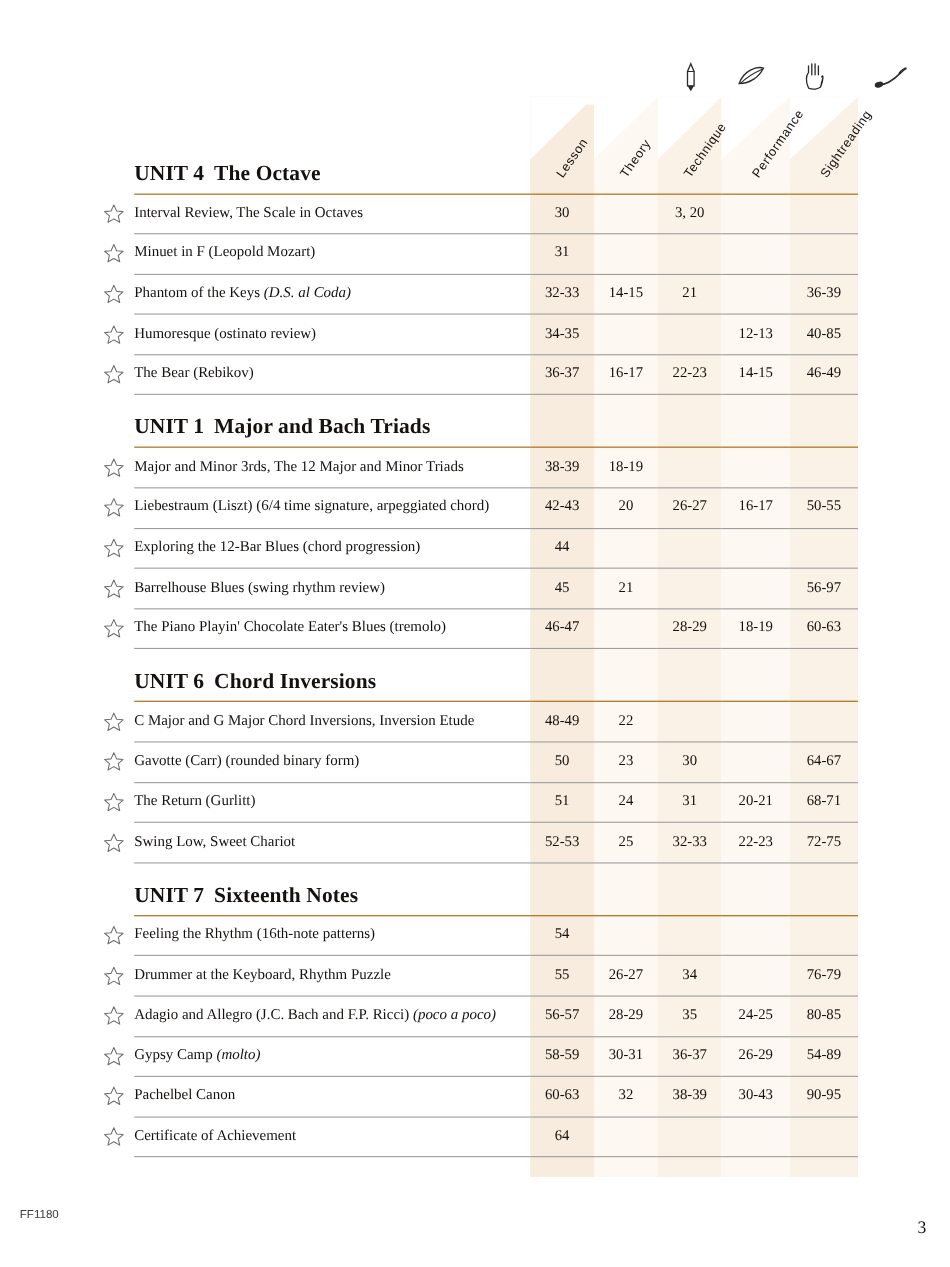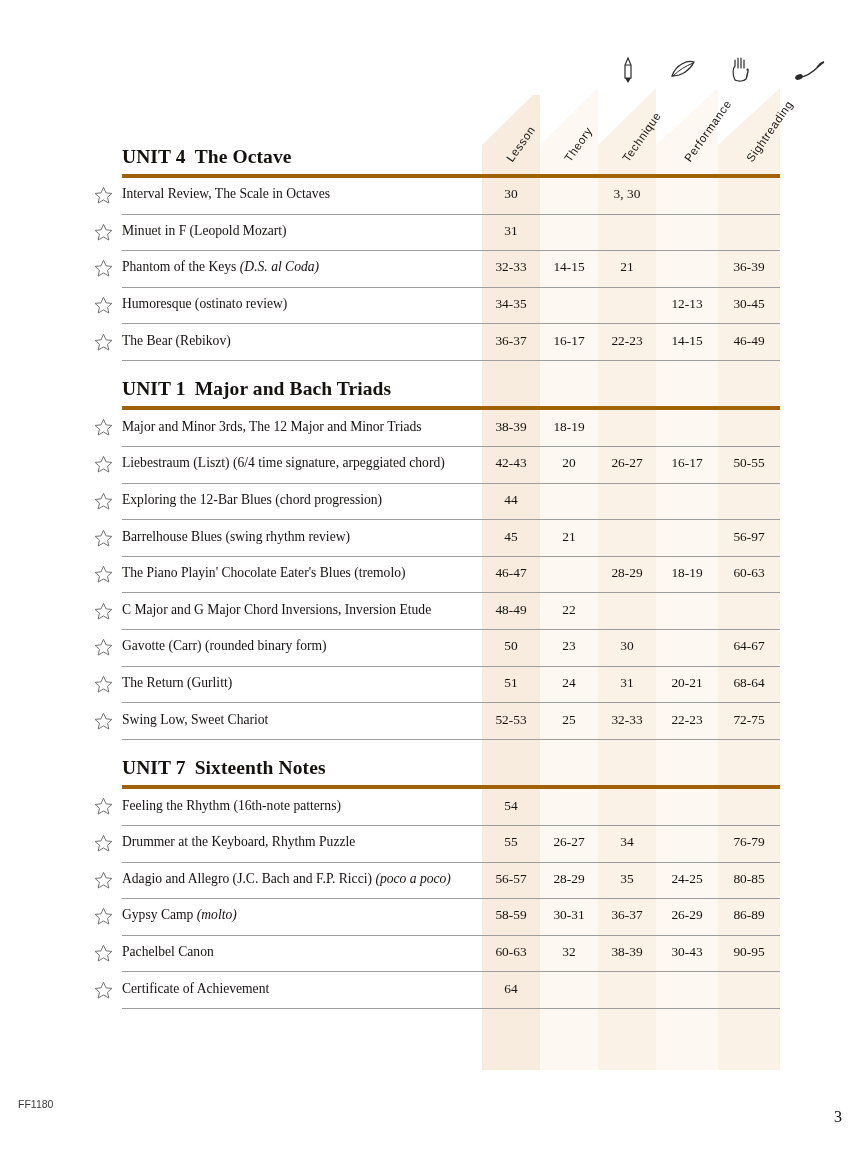--- a/index.html
+++ b/index.html
@@ -91,21 +91,21 @@
     text-align: center;
     border-bottom: 1px solid #9d9d9d;
     font-size: 13.4px;
     color: #14110e;
   }
   td.num.wide { width: 62px; }
   td.num .txt { display: block; padding-bottom: 3px; }
 
   tr.unit td.title,
   tr.unit td.num {
-    border-bottom: 4px solid #a16207;
+    border-bottom: 1px solid #a16207;
   }
   tr.unit td.title {
     font-family: "Liberation Serif", serif;
     font-size: 19.5px;
     font-weight: bold;
     letter-spacing: 0.1px;
     vertical-align: bottom;
   }
   tr.unit td.title .txt { padding-bottom: 6px; }
   tr.unit td.star { border-bottom: none; }
@@ -229,21 +229,21 @@
           <td class="title">
             <span class="txt"><span>Interval Review, The Scale in Octaves</span><span class="ital"></span></span>
           </td>
           <td class="num">
             <span class="txt">30</span>
           </td>
           <td class="num">
             <span class="txt"></span>
           </td>
           <td class="num">
-            <span class="txt">3, 30</span>
+            <span class="txt">3, 20</span>
           </td>
           <td class="num wide">
             <span class="txt"></span>
           </td>
           <td class="num wide">
             <span class="txt"></span>
           </td>
         </tr>
         <tr class="entry">
           <td class="star"><span class="star-ico"><svg width="21" height="21" viewBox="0 0 24 24">
@@ -304,21 +304,21 @@
           <td class="num">
             <span class="txt"></span>
           </td>
           <td class="num">
             <span class="txt"></span>
           </td>
           <td class="num wide">
             <span class="txt">12-13</span>
           </td>
           <td class="num wide">
-            <span class="txt">30-45</span>
+            <span class="txt">40-85</span>
           </td>
         </tr>
         <tr class="entry">
           <td class="star"><span class="star-ico"><svg width="21" height="21" viewBox="0 0 24 24">
                 <path d="M12 2.6 L14.9 9.0 L21.6 9.6 L16.6 14.0 L18.1 20.6 L12 17.1 L5.9 20.6 L7.4 14.0 L2.4 9.6 L9.1 9.0 Z" fill="none" stroke="#6e6e6e" stroke-width="1.1" stroke-linejoin="round"></path>
               </svg></span></td>
           <td class="title">
             <span class="txt"><span>The Bear (Rebikov)</span><span class="ital"></span></span>
           </td>
           <td class="num">
@@ -456,128 +456,139 @@
           <td class="num">
             <span class="txt">28-29</span>
           </td>
           <td class="num wide">
             <span class="txt">18-19</span>
           </td>
           <td class="num wide">
             <span class="txt">60-63</span>
           </td>
         </tr>
-        <tr class="entry">
-          <td class="star"><span class="star-ico"><svg width="21" height="21" viewBox="0 0 24 24">
-                <path d="M12 2.6 L14.9 9.0 L21.6 9.6 L16.6 14.0 L18.1 20.6 L12 17.1 L5.9 20.6 L7.4 14.0 L2.4 9.6 L9.1 9.0 Z" fill="none" stroke="#6e6e6e" stroke-width="1.1" stroke-linejoin="round"></path>
-              </svg></span></td>
-          <td class="title">
-            <span class="txt"><span>C Major and G Major Chord Inversions, Inversion Etude</span><span class="ital"></span></span>
-          </td>
-          <td class="num">
-            <span class="txt">48-49</span>
-          </td>
-          <td class="num">
-            <span class="txt">22</span>
-          </td>
-          <td class="num">
-            <span class="txt"></span>
-          </td>
-          <td class="num wide">
-            <span class="txt"></span>
-          </td>
-          <td class="num wide">
-            <span class="txt"></span>
-          </td>
-        </tr>
-        <tr class="entry">
-          <td class="star"><span class="star-ico"><svg width="21" height="21" viewBox="0 0 24 24">
-                <path d="M12 2.6 L14.9 9.0 L21.6 9.6 L16.6 14.0 L18.1 20.6 L12 17.1 L5.9 20.6 L7.4 14.0 L2.4 9.6 L9.1 9.0 Z" fill="none" stroke="#6e6e6e" stroke-width="1.1" stroke-linejoin="round"></path>
-              </svg></span></td>
-          <td class="title">
-            <span class="txt"><span>Gavotte (Carr) (rounded binary form)</span><span class="ital"></span></span>
-          </td>
-          <td class="num">
-            <span class="txt">50</span>
-          </td>
-          <td class="num">
-            <span class="txt">23</span>
-          </td>
-          <td class="num">
-            <span class="txt">30</span>
-          </td>
-          <td class="num wide">
-            <span class="txt"></span>
-          </td>
-          <td class="num wide">
-            <span class="txt">64-67</span>
-          </td>
-        </tr>
-        <tr class="entry">
-          <td class="star"><span class="star-ico"><svg width="21" height="21" viewBox="0 0 24 24">
-                <path d="M12 2.6 L14.9 9.0 L21.6 9.6 L16.6 14.0 L18.1 20.6 L12 17.1 L5.9 20.6 L7.4 14.0 L2.4 9.6 L9.1 9.0 Z" fill="none" stroke="#6e6e6e" stroke-width="1.1" stroke-linejoin="round"></path>
-              </svg></span></td>
-          <td class="title">
-            <span class="txt"><span>The Return (Gurlitt)</span><span class="ital"></span></span>
-          </td>
-          <td class="num">
-            <span class="txt">51</span>
-          </td>
-          <td class="num">
-            <span class="txt">24</span>
-          </td>
-          <td class="num">
-            <span class="txt">31</span>
-          </td>
-          <td class="num wide">
-            <span class="txt">20-21</span>
-          </td>
-          <td class="num wide">
-            <span class="txt">68-64</span>
-          </td>
-        </tr>
-        <tr class="entry">
-          <td class="star"><span class="star-ico"><svg width="21" height="21" viewBox="0 0 24 24">
-                <path d="M12 2.6 L14.9 9.0 L21.6 9.6 L16.6 14.0 L18.1 20.6 L12 17.1 L5.9 20.6 L7.4 14.0 L2.4 9.6 L9.1 9.0 Z" fill="none" stroke="#6e6e6e" stroke-width="1.1" stroke-linejoin="round"></path>
-              </svg></span></td>
-          <td class="title">
-            <span class="txt"><span>Swing Low, Sweet Chariot</span><span class="ital"></span></span>
-          </td>
-          <td class="num">
-            <span class="txt">52-53</span>
-          </td>
-          <td class="num">
-            <span class="txt">25</span>
-          </td>
-          <td class="num">
-            <span class="txt">32-33</span>
-          </td>
-          <td class="num wide">
-            <span class="txt">22-23</span>
-          </td>
-          <td class="num wide">
-            <span class="txt">72-75</span>
-          </td>
-        </tr>
         <tr class="unit">
           <td class="star"></td>
           <td class="title">
-            <span class="txt"><span class="unit-label">UNIT 7</span><span>Sixteenth Notes</span></span>
+            <span class="txt"><span class="unit-label">UNIT 6</span><span>Chord Inversions</span></span>
           </td>
           <td class="num"></td>
           <td class="num"></td>
           <td class="num"></td>
           <td class="num wide"></td>
           <td class="num wide"></td>
         </tr>
         <tr class="entry">
           <td class="star"><span class="star-ico"><svg width="21" height="21" viewBox="0 0 24 24">
                 <path d="M12 2.6 L14.9 9.0 L21.6 9.6 L16.6 14.0 L18.1 20.6 L12 17.1 L5.9 20.6 L7.4 14.0 L2.4 9.6 L9.1 9.0 Z" fill="none" stroke="#6e6e6e" stroke-width="1.1" stroke-linejoin="round"></path>
               </svg></span></td>
           <td class="title">
+            <span class="txt"><span>C Major and G Major Chord Inversions, Inversion Etude</span><span class="ital"></span></span>
+          </td>
+          <td class="num">
+            <span class="txt">48-49</span>
+          </td>
+          <td class="num">
+            <span class="txt">22</span>
+          </td>
+          <td class="num">
+            <span class="txt"></span>
+          </td>
+          <td class="num wide">
+            <span class="txt"></span>
+          </td>
+          <td class="num wide">
+            <span class="txt"></span>
+          </td>
+        </tr>
+        <tr class="entry">
+          <td class="star"><span class="star-ico"><svg width="21" height="21" viewBox="0 0 24 24">
+                <path d="M12 2.6 L14.9 9.0 L21.6 9.6 L16.6 14.0 L18.1 20.6 L12 17.1 L5.9 20.6 L7.4 14.0 L2.4 9.6 L9.1 9.0 Z" fill="none" stroke="#6e6e6e" stroke-width="1.1" stroke-linejoin="round"></path>
+              </svg></span></td>
+          <td class="title">
+            <span class="txt"><span>Gavotte (Carr) (rounded binary form)</span><span class="ital"></span></span>
+          </td>
+          <td class="num">
+            <span class="txt">50</span>
+          </td>
+          <td class="num">
+            <span class="txt">23</span>
+          </td>
+          <td class="num">
+            <span class="txt">30</span>
+          </td>
+          <td class="num wide">
+            <span class="txt"></span>
+          </td>
+          <td class="num wide">
+            <span class="txt">64-67</span>
+          </td>
+        </tr>
+        <tr class="entry">
+          <td class="star"><span class="star-ico"><svg width="21" height="21" viewBox="0 0 24 24">
+                <path d="M12 2.6 L14.9 9.0 L21.6 9.6 L16.6 14.0 L18.1 20.6 L12 17.1 L5.9 20.6 L7.4 14.0 L2.4 9.6 L9.1 9.0 Z" fill="none" stroke="#6e6e6e" stroke-width="1.1" stroke-linejoin="round"></path>
+              </svg></span></td>
+          <td class="title">
+            <span class="txt"><span>The Return (Gurlitt)</span><span class="ital"></span></span>
+          </td>
+          <td class="num">
+            <span class="txt">51</span>
+          </td>
+          <td class="num">
+            <span class="txt">24</span>
+          </td>
+          <td class="num">
+            <span class="txt">31</span>
+          </td>
+          <td class="num wide">
+            <span class="txt">20-21</span>
+          </td>
+          <td class="num wide">
+            <span class="txt">68-71</span>
+          </td>
+        </tr>
+        <tr class="entry">
+          <td class="star"><span class="star-ico"><svg width="21" height="21" viewBox="0 0 24 24">
+                <path d="M12 2.6 L14.9 9.0 L21.6 9.6 L16.6 14.0 L18.1 20.6 L12 17.1 L5.9 20.6 L7.4 14.0 L2.4 9.6 L9.1 9.0 Z" fill="none" stroke="#6e6e6e" stroke-width="1.1" stroke-linejoin="round"></path>
+              </svg></span></td>
+          <td class="title">
+            <span class="txt"><span>Swing Low, Sweet Chariot</span><span class="ital"></span></span>
+          </td>
+          <td class="num">
+            <span class="txt">52-53</span>
+          </td>
+          <td class="num">
+            <span class="txt">25</span>
+          </td>
+          <td class="num">
+            <span class="txt">32-33</span>
+          </td>
+          <td class="num wide">
+            <span class="txt">22-23</span>
+          </td>
+          <td class="num wide">
+            <span class="txt">72-75</span>
+          </td>
+        </tr>
+        <tr class="unit">
+          <td class="star"></td>
+          <td class="title">
+            <span class="txt"><span class="unit-label">UNIT 7</span><span>Sixteenth Notes</span></span>
+          </td>
+          <td class="num"></td>
+          <td class="num"></td>
+          <td class="num"></td>
+          <td class="num wide"></td>
+          <td class="num wide"></td>
+        </tr>
+        <tr class="entry">
+          <td class="star"><span class="star-ico"><svg width="21" height="21" viewBox="0 0 24 24">
+                <path d="M12 2.6 L14.9 9.0 L21.6 9.6 L16.6 14.0 L18.1 20.6 L12 17.1 L5.9 20.6 L7.4 14.0 L2.4 9.6 L9.1 9.0 Z" fill="none" stroke="#6e6e6e" stroke-width="1.1" stroke-linejoin="round"></path>
+              </svg></span></td>
+          <td class="title">
             <span class="txt"><span>Feeling the Rhythm (16th-note patterns)</span><span class="ital"></span></span>
           </td>
           <td class="num">
             <span class="txt">54</span>
           </td>
           <td class="num">
             <span class="txt"></span>
           </td>
           <td class="num">
             <span class="txt"></span>
@@ -648,21 +659,21 @@
           <td class="num">
             <span class="txt">30-31</span>
           </td>
           <td class="num">
             <span class="txt">36-37</span>
           </td>
           <td class="num wide">
             <span class="txt">26-29</span>
           </td>
           <td class="num wide">
-            <span class="txt">86-89</span>
+            <span class="txt">54-89</span>
           </td>
         </tr>
         <tr class="entry">
           <td class="star"><span class="star-ico"><svg width="21" height="21" viewBox="0 0 24 24">
                 <path d="M12 2.6 L14.9 9.0 L21.6 9.6 L16.6 14.0 L18.1 20.6 L12 17.1 L5.9 20.6 L7.4 14.0 L2.4 9.6 L9.1 9.0 Z" fill="none" stroke="#6e6e6e" stroke-width="1.1" stroke-linejoin="round"></path>
               </svg></span></td>
           <td class="title">
             <span class="txt"><span>Pachelbel Canon</span><span class="ital"></span></span>
           </td>
           <td class="num">

